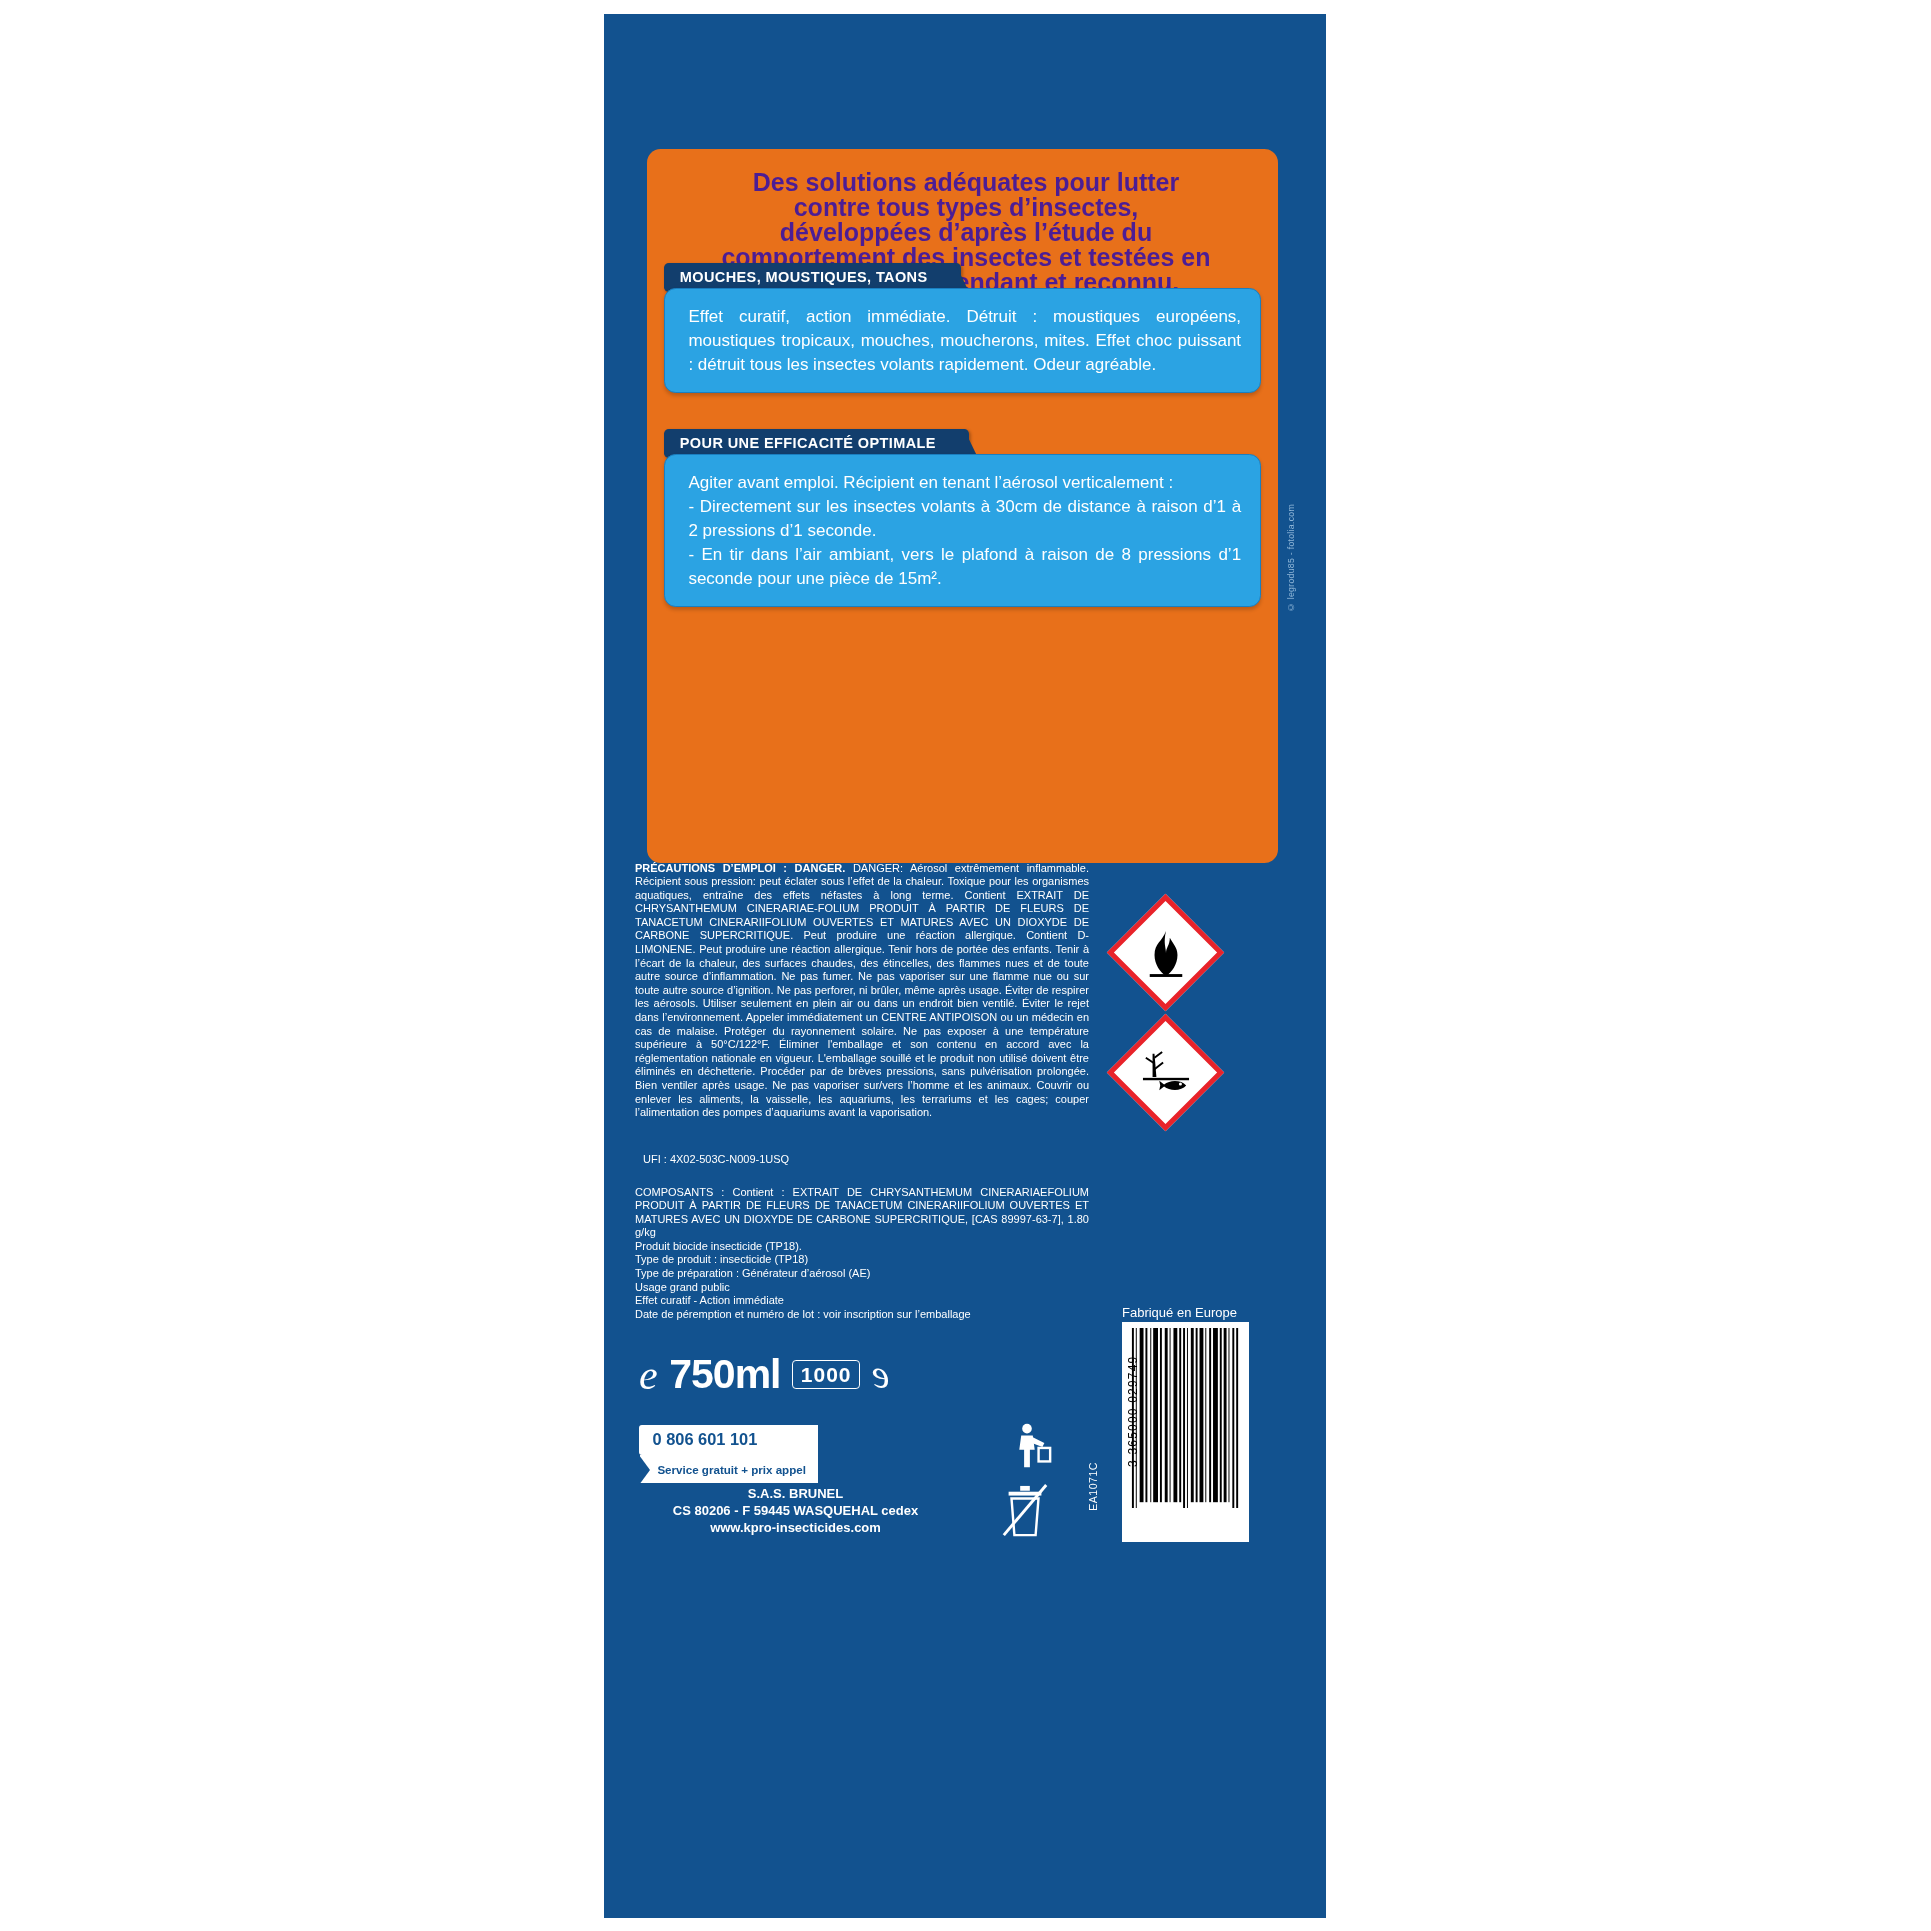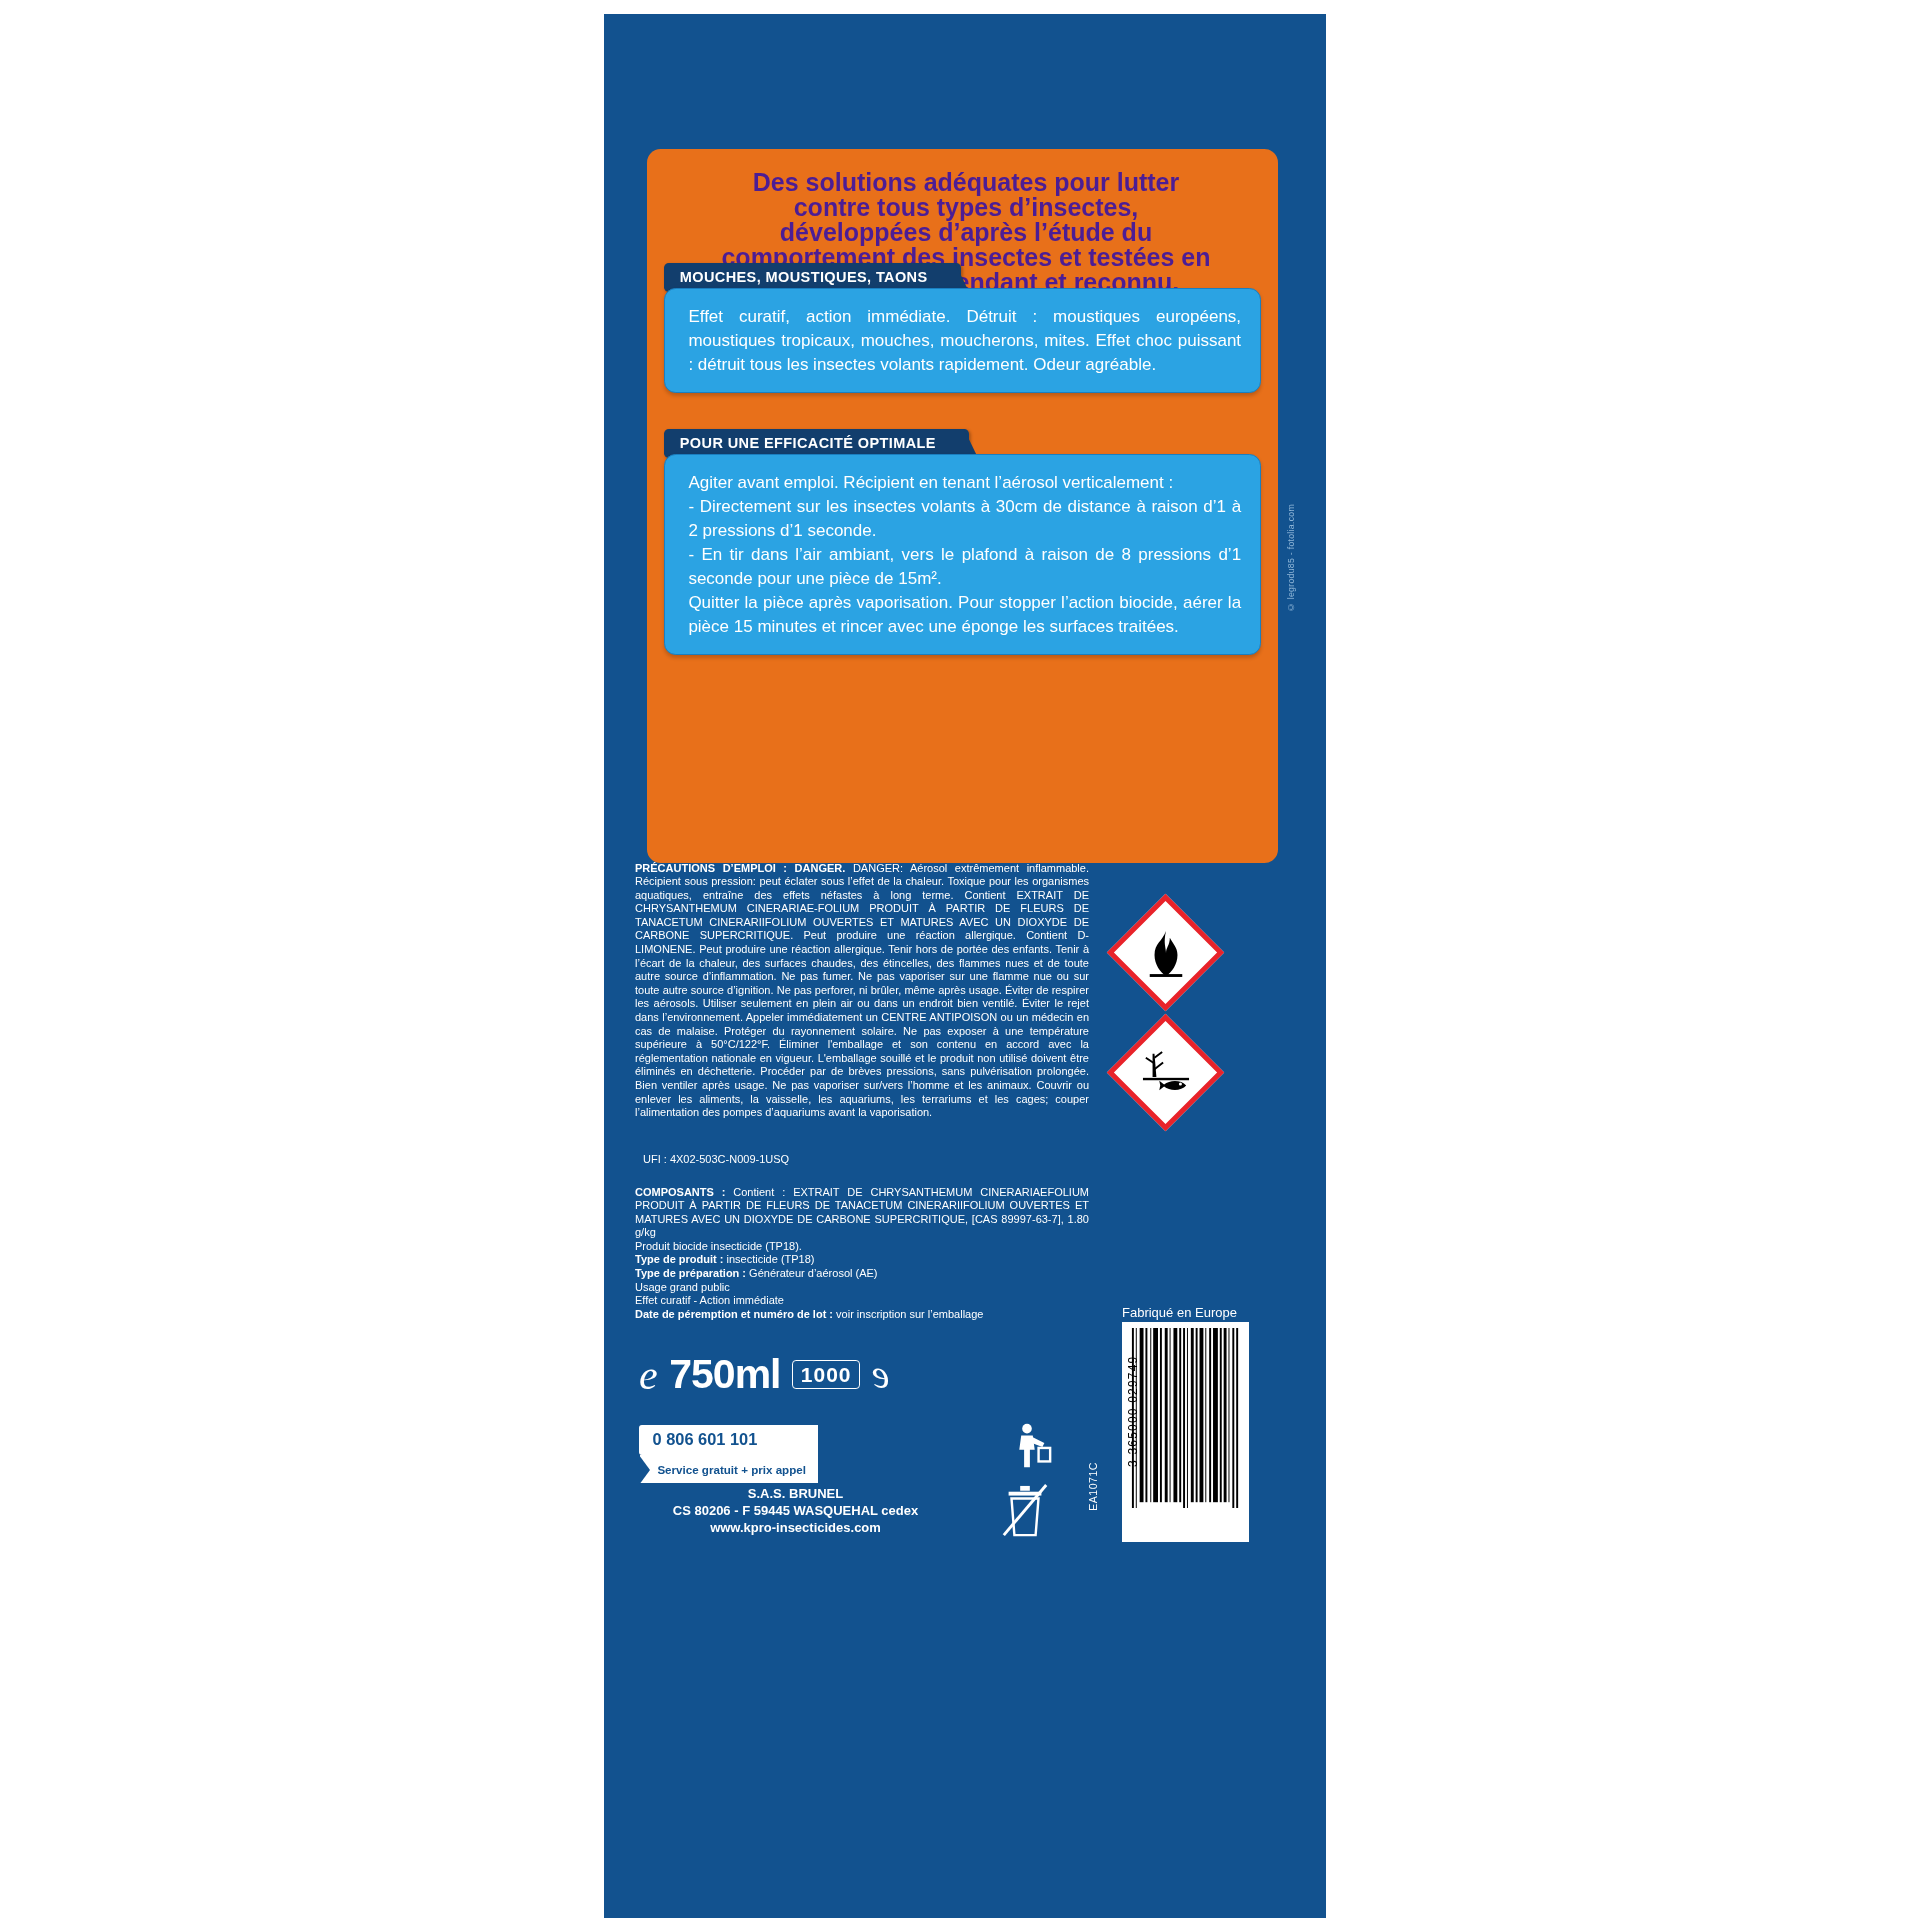--- a/index.html
+++ b/index.html
@@ -20,21 +20,21 @@
   .sec2{position:absolute;left:17.4px;top:280px;width:597px;}
 
   .credit{position:absolute;left:682px;top:490px;width:13.5px;color:#8fb6d8;font-size:8.7px;writing-mode:vertical-rl;transform:rotate(180deg);letter-spacing:0.3px;}
 
   
   .legal{position:absolute;left:31px;top:848px;width:454px;color:#ffffff;font-size:11px;line-height:13.6px;text-align:justify;}
   .legal b{font-weight:bold;}
   .ufi{position:absolute;left:31px;top:1139px;color:#ffffff;font-size:11px;padding-left:8px;}
   .comp{position:absolute;left:31px;top:1172px;width:454px;color:#ffffff;font-size:11px;line-height:13.6px;text-align:justify;}
   .comp .line{text-align:left;}
-  .comp b{font-weight:bold;}
+  .comp b{font-weight:normal;}
 
   
   .ghs{position:absolute;width:104px;height:104px;}
   .ghs .dia{position:absolute;left:0;top:0;width:73px;height:73px;background:#ffffff;border:5.8px solid #e8232a;transform:rotate(45deg);margin:9.7px 0 0 9.7px;}
   .ghs .gly{position:absolute;left:0;top:0;width:104px;height:104px;display:flex;align-items:center;justify-content:center;}
   .ghs1{left:510px;top:888px;}
   .ghs2{left:510px;top:1008px;}
 
   
   .made{position:absolute;left:518px;top:1291px;color:#ffffff;font-size:13px;}
@@ -77,21 +77,20 @@
           <p>Effet curatif, action immédiate. Détruit : moustiques européens, moustiques tropicaux, mouches, moucherons, mites. Effet choc puissant : détruit tous les insectes volants rapidement. Odeur agréable.</p>
         </div>
       </div>
 
       <div class="sec2">
         <div class="tab">POUR UNE EFFICACITÉ OPTIMALE</div>
         <div class="bluebox">
           <p>Agiter avant emploi. Récipient en tenant l’aérosol verticalement :</p>
           <p>- Directement sur les insectes volants à 30cm de distance à raison d’1 à 2 pressions d’1 seconde.</p>
           <p>- En tir dans l’air ambiant, vers le plafond à raison de 8 pressions d’1 seconde pour une pièce de 15m².</p>
-          <p>Quitter la pièce après vaporisation. Pour stopper l’action biocide, aérer la pièce 15 minutes et rincer avec une éponge les surfaces traitées.</p>
         </div>
       </div>
     </div>
 
     <div class="credit">© legrodu85 - fotolia.com</div>
 
     <div class="legal">
       <b>PRÉCAUTIONS D’EMPLOI : DANGER.</b><span> DANGER: Aérosol extrêmement inflammable. Récipient sous pression: peut éclater sous l’effet de la chaleur. Toxique pour les organismes aquatiques, entraîne des effets néfastes à long terme. Contient EXTRAIT DE CHRYSANTHEMUM CINERARIAE-FOLIUM PRODUIT À PARTIR DE FLEURS DE TANACETUM CINERARIIFOLIUM OUVERTES ET MATURES AVEC UN DIOXYDE DE CARBONE SUPERCRITIQUE. Peut produire une réaction allergique. Contient D-LIMONENE. Peut produire une réaction allergique. Tenir hors de portée des enfants. Tenir à l’écart de la chaleur, des surfaces chaudes, des étincelles, des flammes nues et de toute autre source d’inflammation. Ne pas fumer. Ne pas vaporiser sur une flamme nue ou sur toute autre source d’ignition. Ne pas perforer, ni brûler, même après usage. Éviter de respirer les aérosols. Utiliser seulement en plein air ou dans un endroit bien ventilé. Éviter le rejet dans l’environnement. Appeler immédiatement un CENTRE ANTIPOISON ou un médecin en cas de malaise. Protéger du rayonnement solaire. Ne pas exposer à une température supérieure à 50°C/122°F. Éliminer l'emballage et son contenu en accord avec la réglementation nationale en vigueur. L'emballage souillé et le produit non utilisé doivent être éliminés en déchetterie. Procéder par de brèves pressions, sans pulvérisation prolongée. Bien ventiler après usage. Ne pas vaporiser sur/vers l’homme et les animaux. Couvrir ou enlever les aliments, la vaisselle, les aquariums, les terrariums et les cages; couper l’alimentation des pompes d’aquariums avant la vaporisation.</span>
     </div>
 

